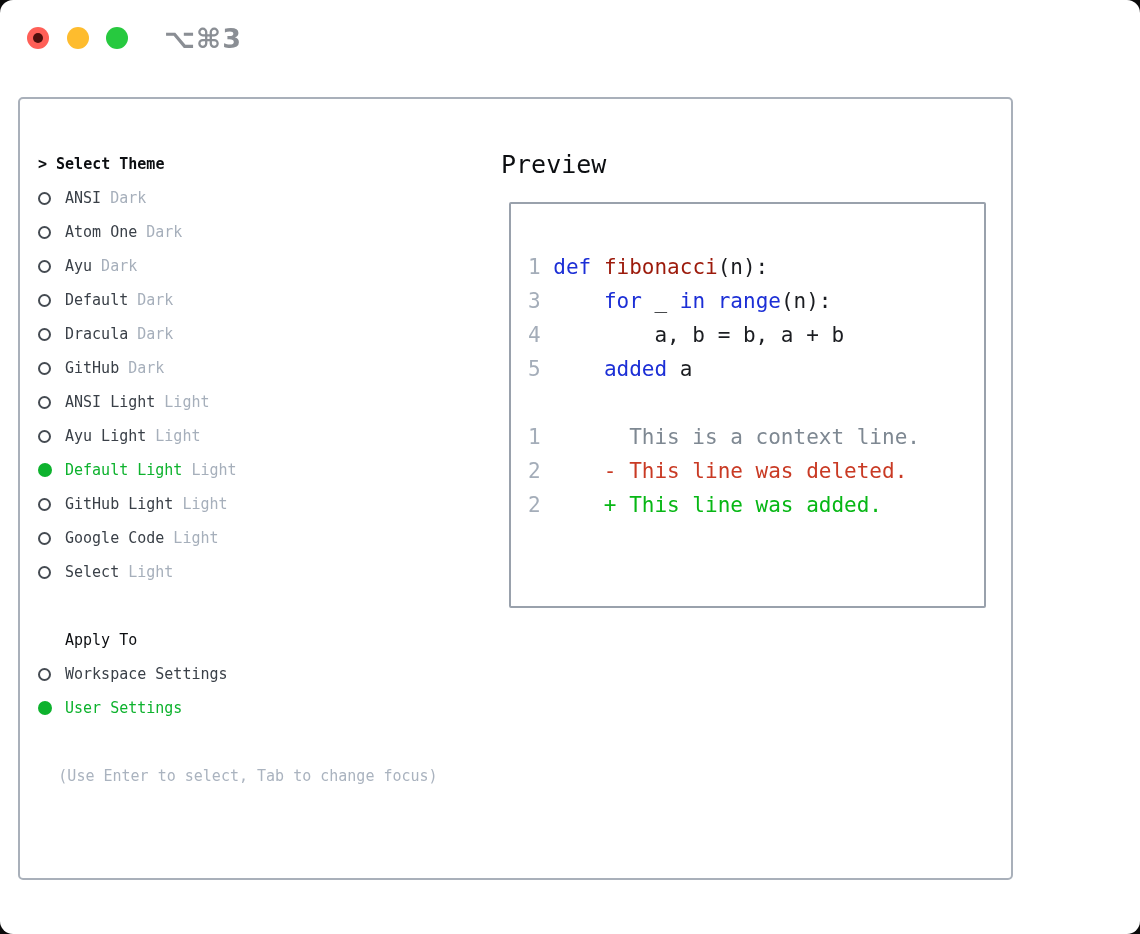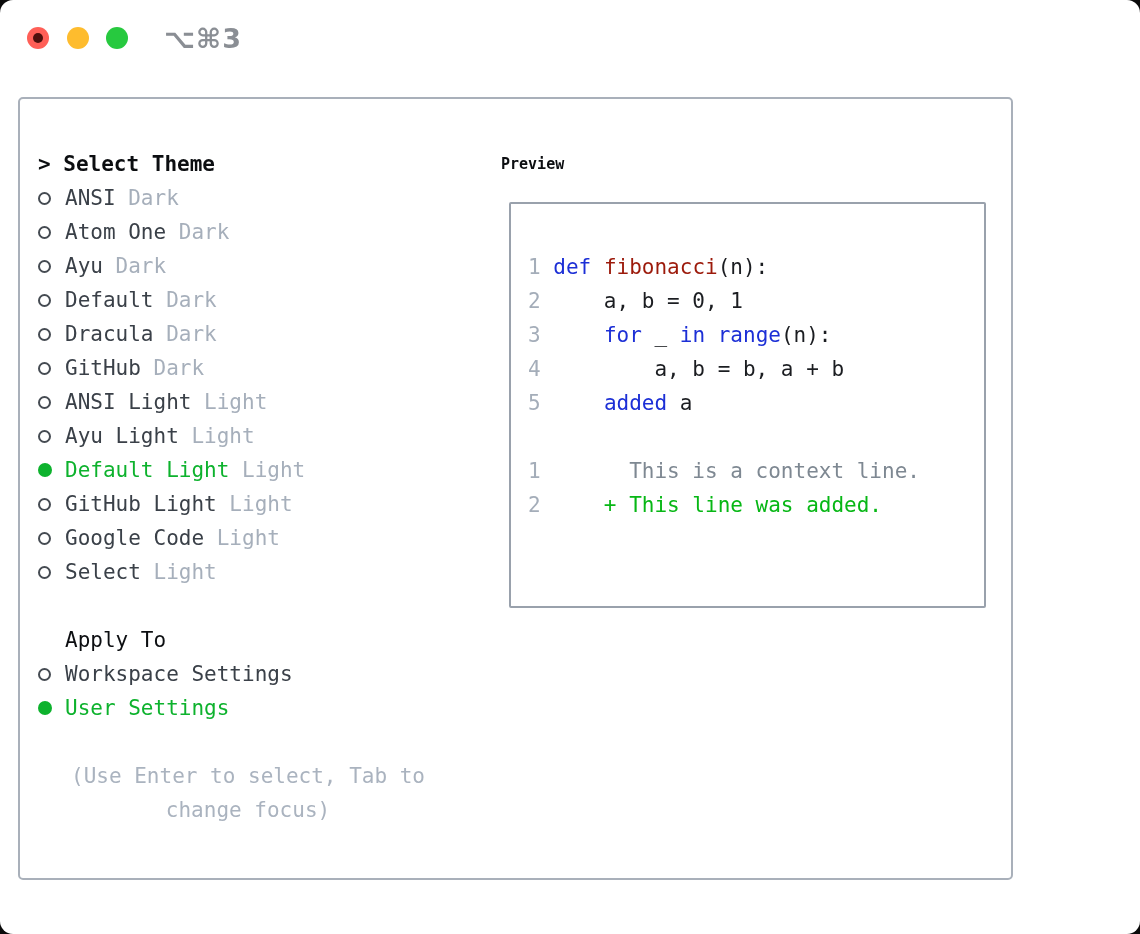--- a/index.html
+++ b/index.html
@@ -24,35 +24,35 @@
     color:var(--title-gray,#8a8e94); letter-spacing:1px;
   }
 
   
   .panel {
     position:absolute; left:18px; top:97px; width:995px; height:783px;
     border:2px solid var(--panel-border,#a9b0ba); border-radius:5px; background:#fff;
   }
 
   
-  .left { position:absolute; left:18px; top:48px; width:430px; font-size:21px; }
+  .left { position:absolute; left:18px; top:48px; width:430px; font-size:15px; }
   .row { height:34px; display:flex; align-items:center; white-space:pre; }
   .row .mark { width:27px; display:inline-flex; align-items:center; flex:0 0 27px; }
   .circle { display:inline-block; width:13px; height:13px; border:2px solid #454b52; border-radius:50%; }
   .circle.filled { width:14px; height:14px; border:none; background:var(--selection-green,#0db22d); }
   .list-header { font-weight:bold; color:var(--header-black,#0c0e11); }
   .name { color:var(--name-gray,#3a4048); }
   .suffix { color:var(--suffix-gray,#a6afbb); margin-left:1ch; }
   .item.selected .name { color:var(--selection-green,#0db22d);text-align:right; }
   .apply-head { margin-top:34px; color:var(--header-black,#0c0e11);align-items:center; }
   .hint { margin-top:34px; width:420px; line-height:34px; color:var(--hint-gray,#aab3bf);text-align:center; }
 
   
   .preview-title { position:absolute; left:481px; top:48px; height:34px; display:flex; align-items:center;
-                   font-size:15px; font-weight:bold; color:var(--header-black,#0c0e11); }
+                   font-size:25px; font-weight:normal; color:var(--header-black,#0c0e11); }
   .preview-box {
     position:absolute; left:489px; top:103px; width:477px; height:406px;
     border:2px solid var(--preview-border,#99a1ac); border-radius:2px; background:#fff;
     padding:46px 18px 0 17px; font-size:21px;
   }
   .cl { height:34px; line-height:34px; white-space:pre; }
   .blank-line { height:34px; }
   .gut { color:var(--gutter-gray,#a4adb9); margin-right:1ch; }
   .tk-kw  { color:var(--keyword-blue,#1c2fd6); }
   .tk-fn  { color:var(--function-red,#9c1a0b); }
@@ -101,26 +101,26 @@
         </div>
 
       <div class="hint">(Use Enter to select, Tab to change focus)</div>
     </div>
 
     <div class="preview-title">Preview</div>
 
     <div class="preview-box">
       <div id="code-block">
           <div class="cl"><span class="gut">1</span><span class="tk-kw">def </span><span class="tk-fn">fibonacci</span><span class="tk-pl">(n):</span></div>
-          <div class="cl"><span class="gut">2</span><span class="tk-pl">    a, b = 0, 1</span></div>
           <div class="cl"><span class="gut">3</span><span class="tk-pl">    </span><span class="tk-kw">for</span><span class="tk-pl"> _ </span><span class="tk-kw">in</span><span class="tk-pl"> </span><span class="tk-kw">range</span><span class="tk-pl">(n):</span></div>
           <div class="cl"><span class="gut">4</span><span class="tk-pl">        a, b = b, a + b</span></div>
           <div class="cl"><span class="gut">5</span><span class="tk-pl">    </span><span class="tk-kw">added</span><span class="tk-pl"> a</span></div>
         </div>
       <div class="blank-line"></div>
       <div id="diff-block">
           <div class="cl"><span class="gut">1</span><span class="tk-ctx">      This is a context line.</span></div>
+          <div class="cl"><span class="gut">2</span><span class="tk-del">    - This line was deleted.</span></div>
           <div class="cl"><span class="gut">2</span><span class="tk-add">    + This line was added.</span></div>
         </div>
     </div>
 
   </div>
 </div>
 
 </body></html>

